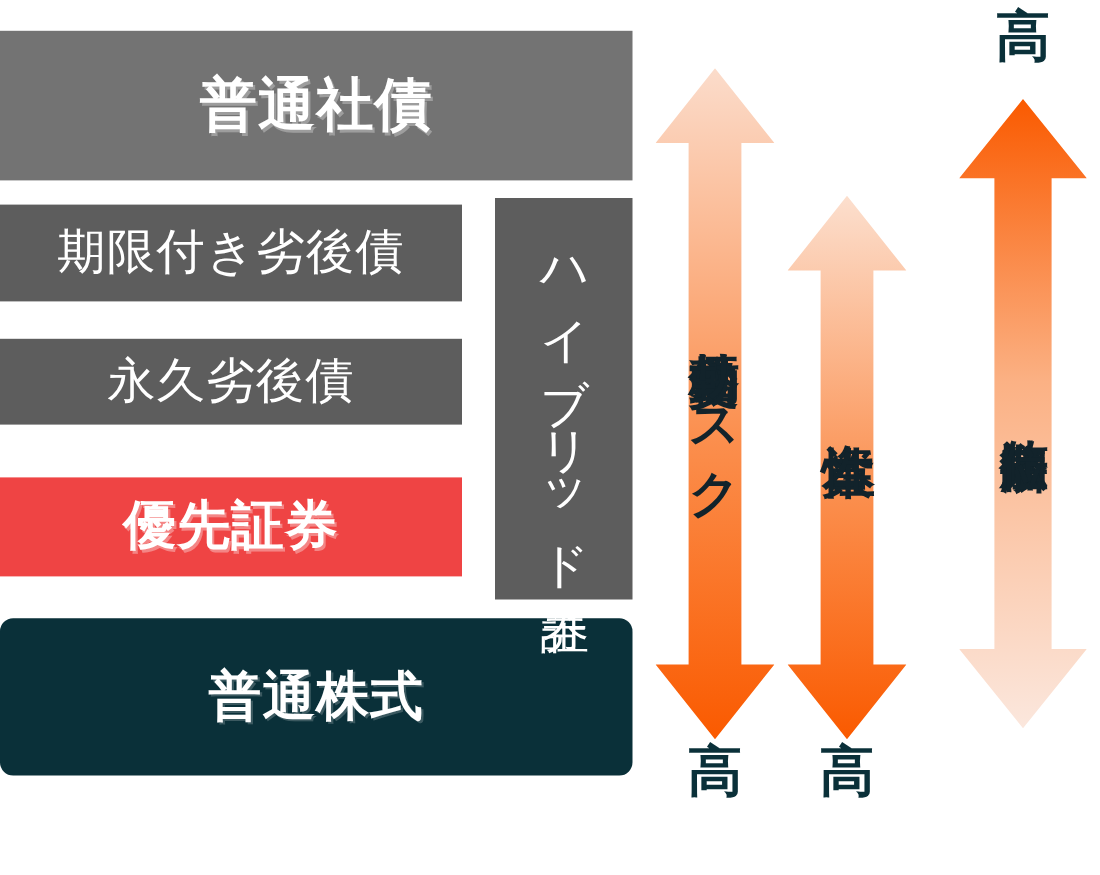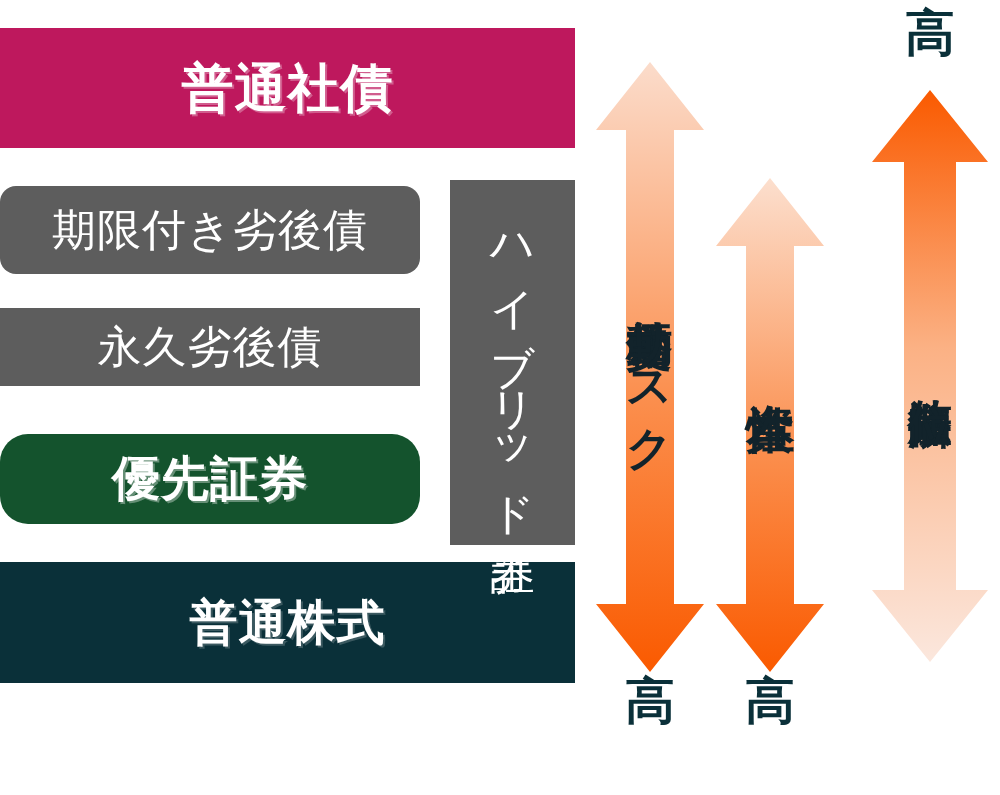--- a/index.html
+++ b/index.html
@@ -33,62 +33,61 @@
     letter-spacing: 0.06em;
   }
   .bar-label {
     display: block;
     line-height: 1;
     white-space: nowrap;
   }
 
   .bar.senior {
     left: 0; top: 28px;
-    width: 575px; height: 120px;
-    background: #be185d;
+    width: 575px; height: 136px;
+    background: #737373;
   }
   .bar.senior .bar-label {
     font-size: 52px;
     font-weight: bold;
     text-shadow: 2px 2px 0 rgba(255,255,255,0.30);
   }
 
   .bar.dated {
     left: 0; top: 186px;
     width: 420px; height: 88px;
     background: #5d5d5d;
-    border-radius: 16px;
   }
   .bar.perp {
     left: 0; top: 308px;
     width: 420px; height: 78px;
     background: #5d5d5d;
   }
   .bar.dated .bar-label,
   .bar.perp .bar-label {
     font-size: 44px;
     font-weight: normal;
   }
 
   .bar.pref {
     left: 0; top: 434px;
     width: 420px; height: 90px;
-    background: #14532d;
-    border-radius: 28px;
+    background: #ef4444;
   }
   .bar.pref .bar-label {
     font-size: 48px;
     font-weight: bold;
     text-shadow: 2px 2px 0 rgba(255,255,255,0.35);
   }
 
   .bar.equity {
     left: 0; top: 562px;
-    width: 575px; height: 121px;
+    width: 575px; height: 143px;
     background: #0a3039;
+    border-radius: 12px;
   }
   .bar.equity .bar-label {
     font-size: 48px;
     font-weight: bold;
     text-shadow: 2px 2px 0 rgba(255,255,255,0.20);
   }
 
   
   .hybrid-band {
     position: absolute;

